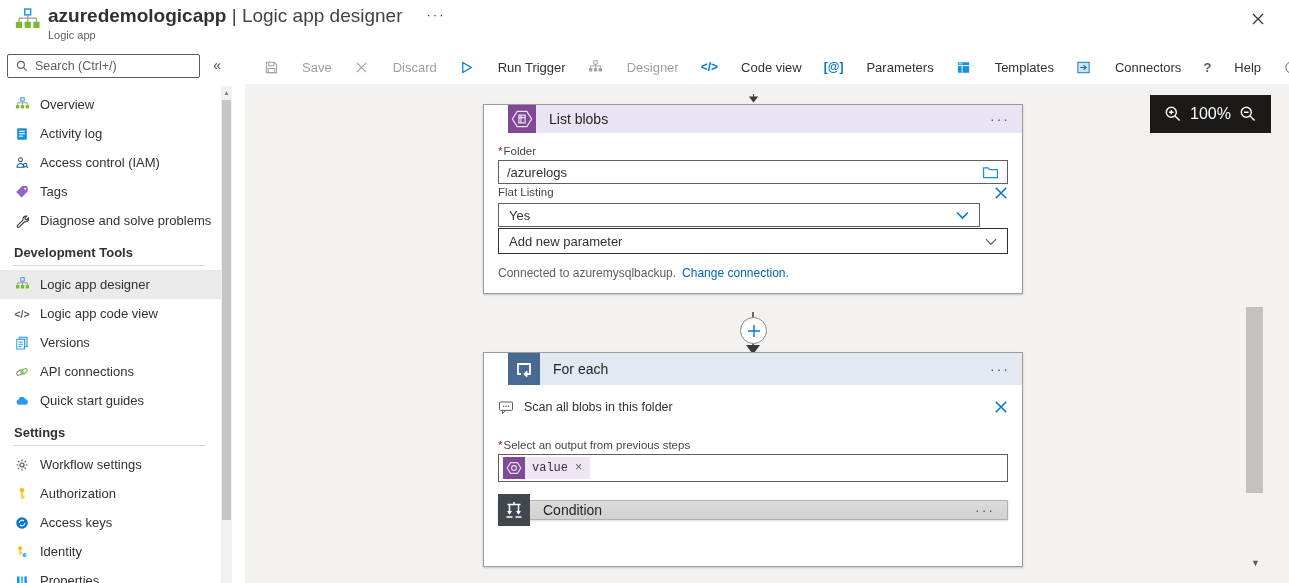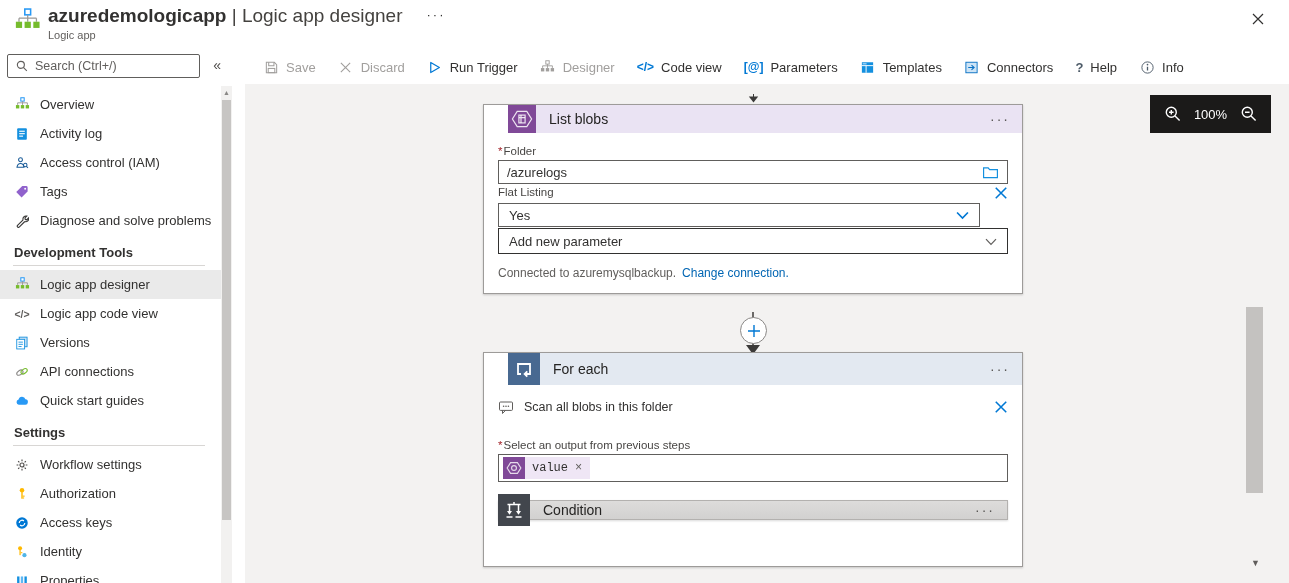--- a/index.html
+++ b/index.html
@@ -31,21 +31,21 @@
   .mi-icon.txtic { font-weight:bold; color:#605e5c; font-size:10.5px; }
   .sec-title { font-weight:bold; font-size:13px; padding:10px 0 5px 14px; }
   .sec-div { border:none; border-top:1px solid #d8d6d4; margin:0 16px 4px 13px; }
   .sb-scroll { position:absolute; top:36px; right:5px; width:11px; bottom:0; background:#f2f1f0; }
   .sb-up { display:block; text-align:center; font-size:7px; color:#8a8886; line-height:13px; height:13px; }
   .sb-thumb { position:absolute; top:14px; left:1px; width:9px; height:420px; background:#c7c5c3; }
 
   
   .main { position:absolute; top:50px; left:237px; right:0; bottom:0; }
   .toolbar { position:absolute; top:0; left:0; right:0; height:34px; background:#fff; display:flex; align-items:center; padding-left:15px; }
-  .tb { display:flex; align-items:center; gap:7px; border:none; background:none; font-family:inherit; font-size:13px; color:#323130; padding:0 11px; height:26px; cursor:pointer; white-space:nowrap; }
+  .tb { display:flex; align-items:center; gap:23px; border:none; background:none; font-family:inherit; font-size:13px; color:#323130; padding:0 11px; height:26px; cursor:pointer; white-space:nowrap; }
   .tb.dis { color:#a19f9d; cursor:default; }
   .tb-icon { width:16px; height:16px; display:flex; align-items:center; justify-content:center; }
   .tb-icon.txt { width:auto; font-size:12px; font-weight:bold; color:#0078d4; }
   .tb-icon.txtg { width:auto; font-size:13px; font-weight:bold; color:#4c5a67; }
 
   .canvas { position:absolute; top:34px; left:8px; right:0; bottom:0; background:#f3f2f1; }
 
   .card { position:absolute; background:#fff; border:1px solid #9d9b99; box-shadow:0 1px 2px rgba(0,0,0,.18); }
   .card-head { display:flex; align-items:center;margin-left:24px; }
   .card-title { font-size:14px; padding-left:13px; flex:1; color:#252423; }
@@ -79,21 +79,21 @@
   .comment-row { display:flex; align-items:center; gap:10px; font-size:12.5px; }
   .comment-row .clear-x { margin-left:auto; }
   .out-label { margin-top:24px; }
   .token-box { height:28px; border:1px solid #605e5c; display:flex; align-items:center; padding-left:4px; margin-top:3px; background:#fff; }
   .token-chip { display:flex; align-items:center; background:#efe6f5; height:22px; padding-right:8px; gap:7px; font-size:12px; cursor:pointer;font-family:Liberation Mono, monospace; }
   .chip-icon { width:22px; height:22px; background:#804998; display:flex; align-items:center; justify-content:center; flex:none; }
   .chip-x { color:#605e5c; font-size:12px; cursor:pointer; }
   .cond { margin-top:18px; height:20px; border:1px solid #b3b1af; background:linear-gradient(#dddcdb,#d2d1d0); display:flex; align-items:center; box-shadow:0 1px 2px rgba(0,0,0,.15); cursor:pointer; }
   .cond-icon { width:32px; height:32px; background:#42464d; margin:-1px 0 -1px -1px; flex:none; display:flex; align-items:center; justify-content:center; }
 
-  .zoom-ctl { position:absolute; top:11px; right:18px; width:121px; height:38px; background:#1b1a19; display:flex; align-items:center; justify-content:space-between; padding:0 13px; color:#fff; font-size:13px; }
+  .zoom-ctl { position:absolute; top:11px; right:18px; width:121px; height:38px; background:#1b1a19; display:flex; align-items:center; justify-content:space-between; padding:0 13px; color:#fff; font-size:16px; }
   .zoom-btn { background:none; border:none; width:19px; height:19px; cursor:pointer; padding:0; }
 
   .cv-thumb { position:absolute; right:26px; top:223px; width:17px; height:186px; background:#c4c2c0; cursor:pointer; }
   .cv-down { position:absolute; right:29px; top:474px; font-size:9px; color:#5f5d5b; cursor:pointer; }
 </style>
 </head>
 <body>
 
 <div class="app">
 

